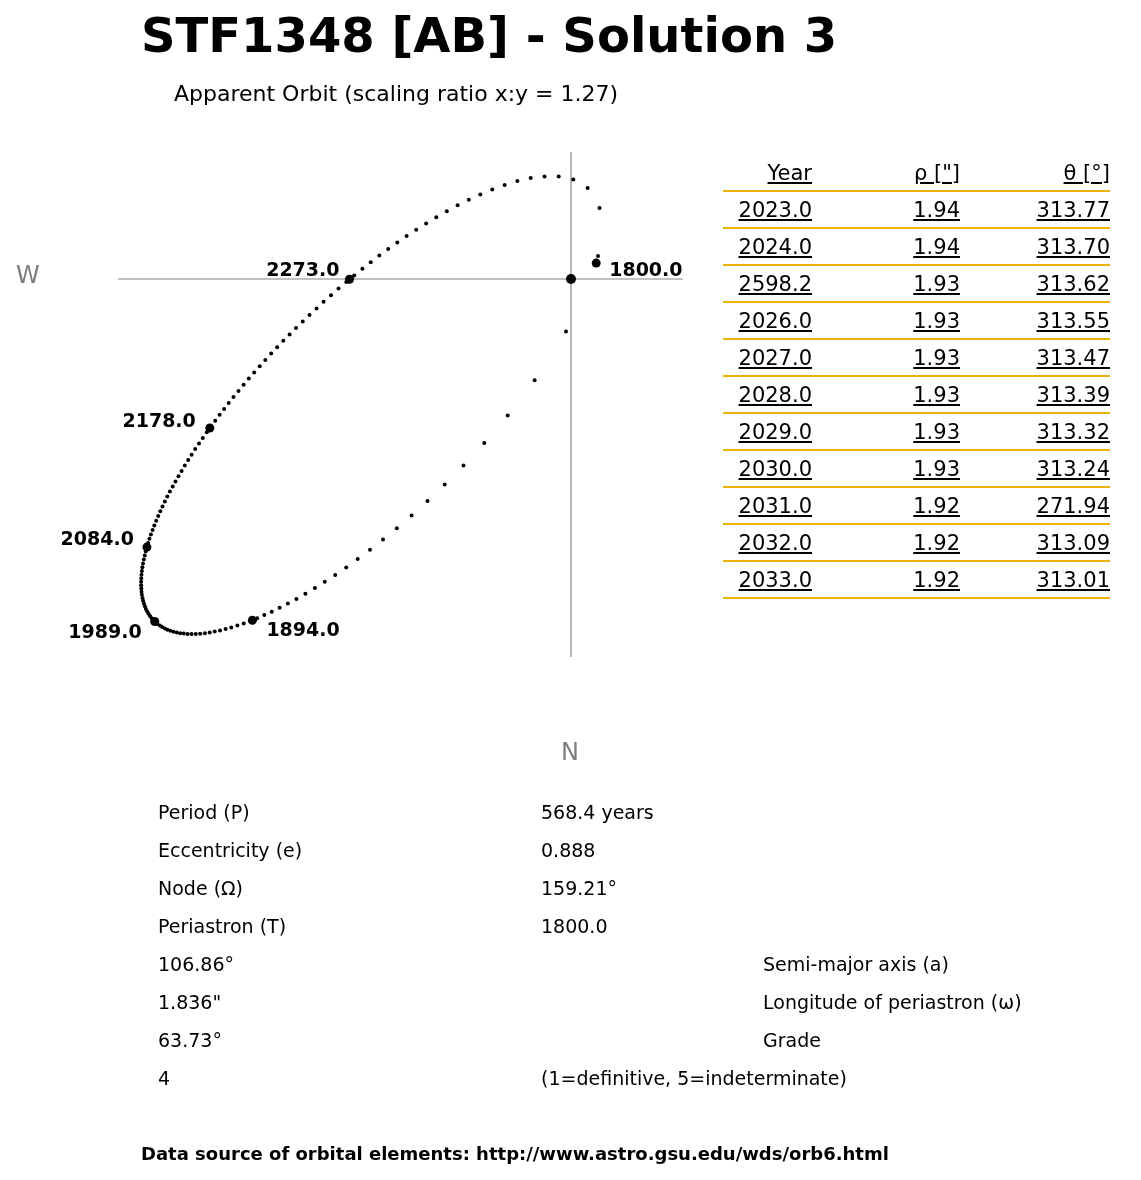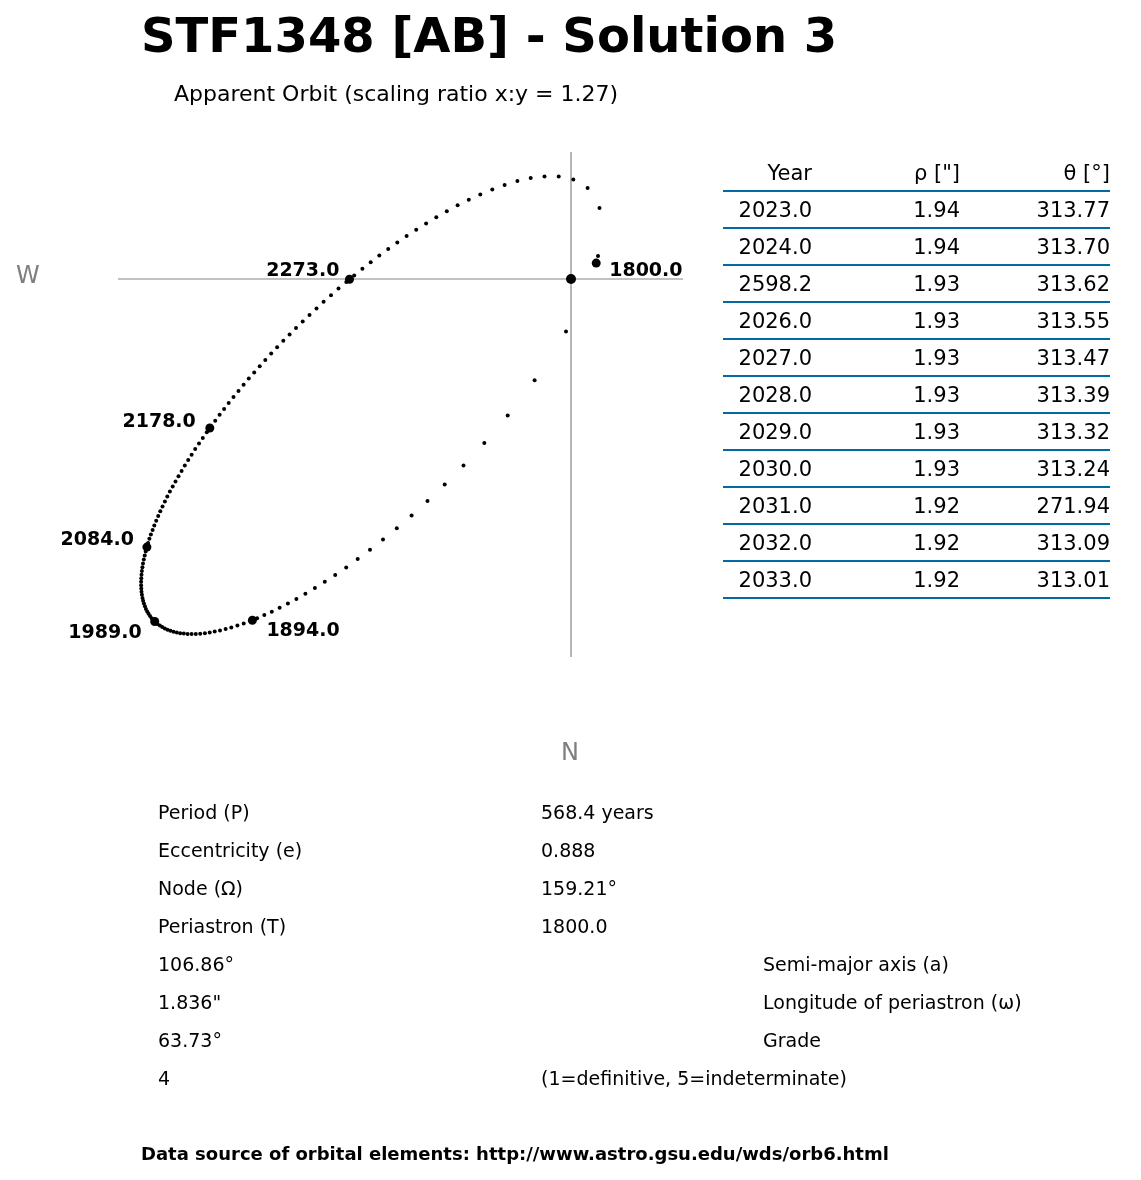--- a/index.html
+++ b/index.html
@@ -7,21 +7,21 @@
         font-family:"DejaVu Sans",sans-serif;color:#000;}
   .abs{position:absolute;}
   .title{left:141px;top:10px;font-size:48px;font-weight:bold;line-height:1.05;white-space:nowrap;}
   .subtitle{left:137px;top:81px;font-size:22px;font-weight:normal;white-space:nowrap;margin-left:37px;}
   .compass{color:#7f7f7f;font-size:24px;white-space:nowrap;}
   .compass.w{left:16px;top:261px;}
   .compass.n{left:561px;top:738px;}
   svg.plot{left:0;top:140px;}
 
   .eph-table{left:723px;top:156px;width:400px;box-sizing:border-box;padding-right:13px;font-size:21px;}
-  .eph-table .tr{display:grid;grid-template-columns:89px 148px 150px;border-bottom:2px solid #0369a1;}
+  .eph-table .tr{display:grid;grid-template-columns:89px 148px 150px;border-bottom:2px solid #eab308;text-decoration:underline;}
   .eph-table .tr.head{height:34px;}
   .eph-table .tr.row{height:35px;}
   .eph-table .td{display:flex;align-items:center;justify-content:flex-end;white-space:nowrap;}
 
   .elements{left:158px;top:793px;display:grid;grid-template-columns:383px 222px 1fr;
             grid-auto-rows:38px;align-items:center;font-size:19px;width:940px;}
   .elements .cell{white-space:nowrap;}
 
   .footer{left:141px;top:1143px;font-size:18px;font-weight:bold;white-space:nowrap;}
 </style>

